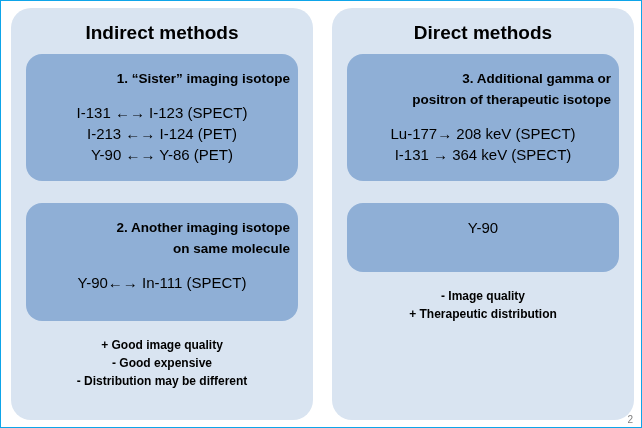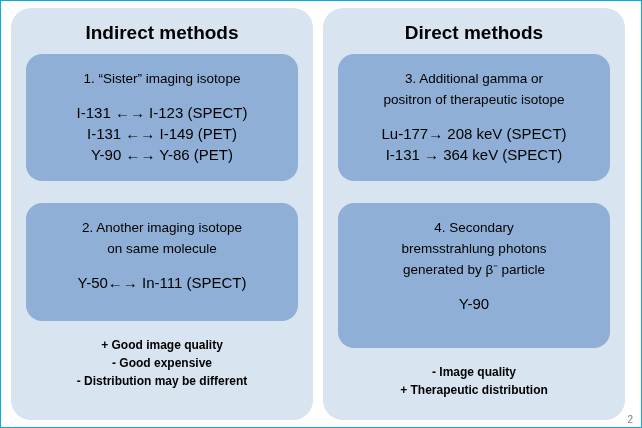--- a/index.html
+++ b/index.html
@@ -21,21 +21,21 @@
   .panel {
     position: absolute;
     top: 7px;
     width: 302px;
     height: 412px;
     background: #d9e4f1;
     border-radius: 20px;
     box-sizing: border-box;
   }
   .panel.left  { left: 10px; }
-  .panel.right { left: 322px; }
+  .panel.right { left: 331px; }
   .panel-title {
     margin: 13px 10px 0 10px;
     text-align: center;
     font-size: 19px;
     font-weight: bold;
     line-height: 24px;
   }
   .method-box {
     margin: 0 15px;
     background: #8fafd6;
@@ -43,24 +43,25 @@
     padding: 14px 8px;
     box-sizing: border-box;
     text-align: center;
   }
   .box-1 { margin-top: 9px;  padding-bottom: 16px; }
   .box-2 { margin-top: 22px; padding-bottom: 28px; }
   .box-3 { margin-top: 9px;  padding-bottom: 16px; }
   .box-4 { margin-top: 22px; padding-bottom: 34px; }
   .box-heading {
     font-size: 13.5px;
-    font-weight: normal;
+    font-weight: bold;
     line-height: 21px;
     white-space: pre-line;
     margin: 0 auto 13px auto;
+    text-align: right;
   }
   .box-line {
     font-size: 15px;
     line-height: 21px;
   }
   .notes {
     margin-top: 15px;
     text-align: center;
     font-size: 12px;
     font-weight: bold;
@@ -78,51 +79,48 @@
 <body>
 
 <div class="page">
 
   <div class="panel left">
     <div class="panel-title">Indirect methods</div>
 
     <div class="method-box box-1">
       <div class="box-heading">1. “Sister”  imaging isotope</div>
       <div class="box-line">I-131 ←→ I-123 (SPECT)</div>
-      <div class="box-line">I-131 ←→ I-149 (PET)</div>
+      <div class="box-line">I-213 ←→ I-124 (PET)</div>
       <div class="box-line">Y-90 ←→ Y-86 (PET)</div>
     </div>
 
     <div class="method-box box-2">
       <div class="box-heading">2. Another  imaging  isotope
 on same molecule</div>
-      <div class="box-line">Y-50←→ In-111 (SPECT)</div>
+      <div class="box-line">Y-90←→ In-111 (SPECT)</div>
     </div>
 
     <div class="notes">
       <div>+ Good image quality</div>
       <div>- Good expensive</div>
       <div>- Distribution may be different</div>
     </div>
   </div>
 
   <div class="panel right">
     <div class="panel-title">Direct methods</div>
 
     <div class="method-box box-3">
       <div class="box-heading">3. Additional gamma or
 positron of therapeutic isotope</div>
       <div class="box-line">Lu-177→ 208 keV (SPECT)</div>
       <div class="box-line">I-131 → 364 keV (SPECT)</div>
     </div>
 
     <div class="method-box box-4">
-      <div class="box-heading">4. Secondary
-bremsstrahlung photons
-generated  by β⁻ particle</div>
       <div class="box-line">Y-90</div>
     </div>
 
     <div class="notes">
       <div>- Image quality</div>
       <div>+ Therapeutic distribution</div>
     </div>
   </div>
 
   <div class="slide-number">2</div>

